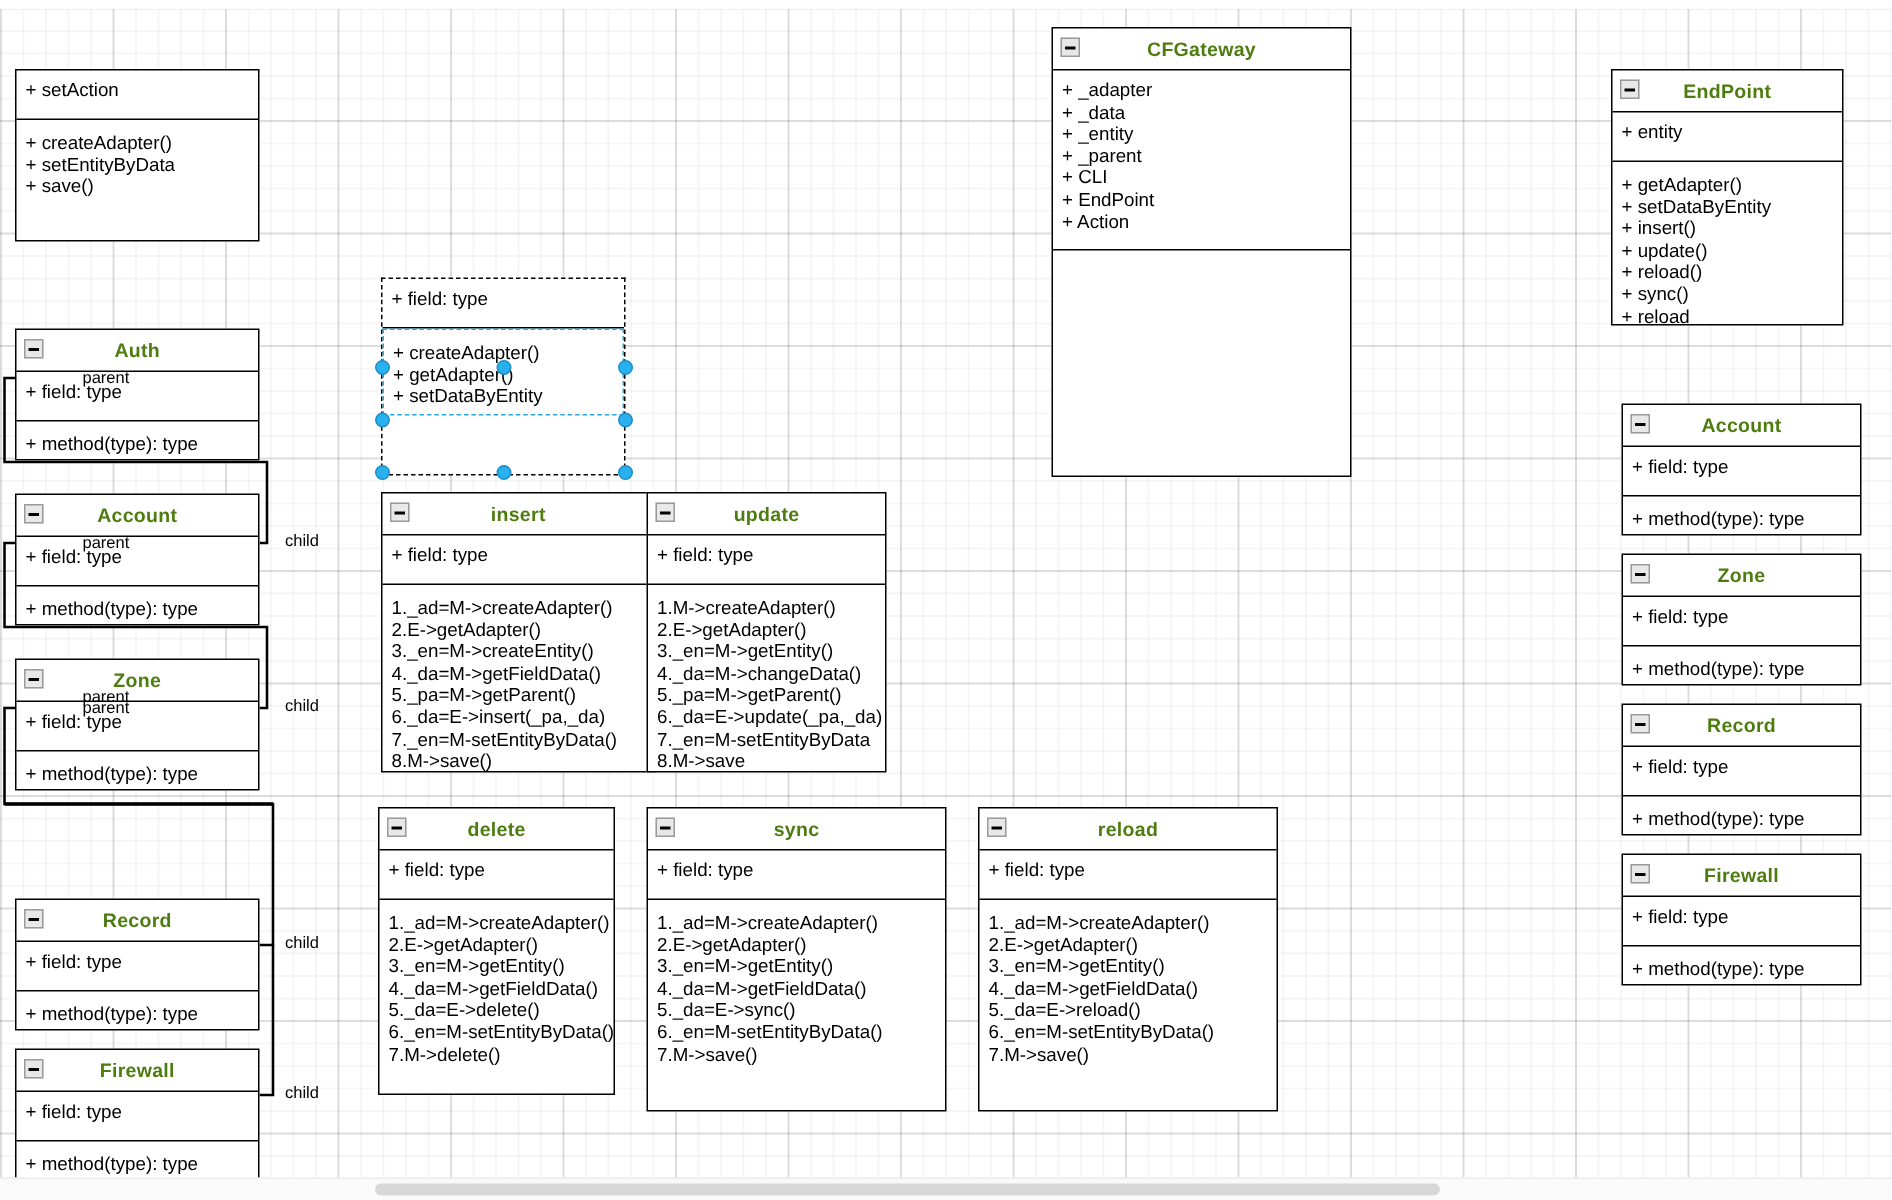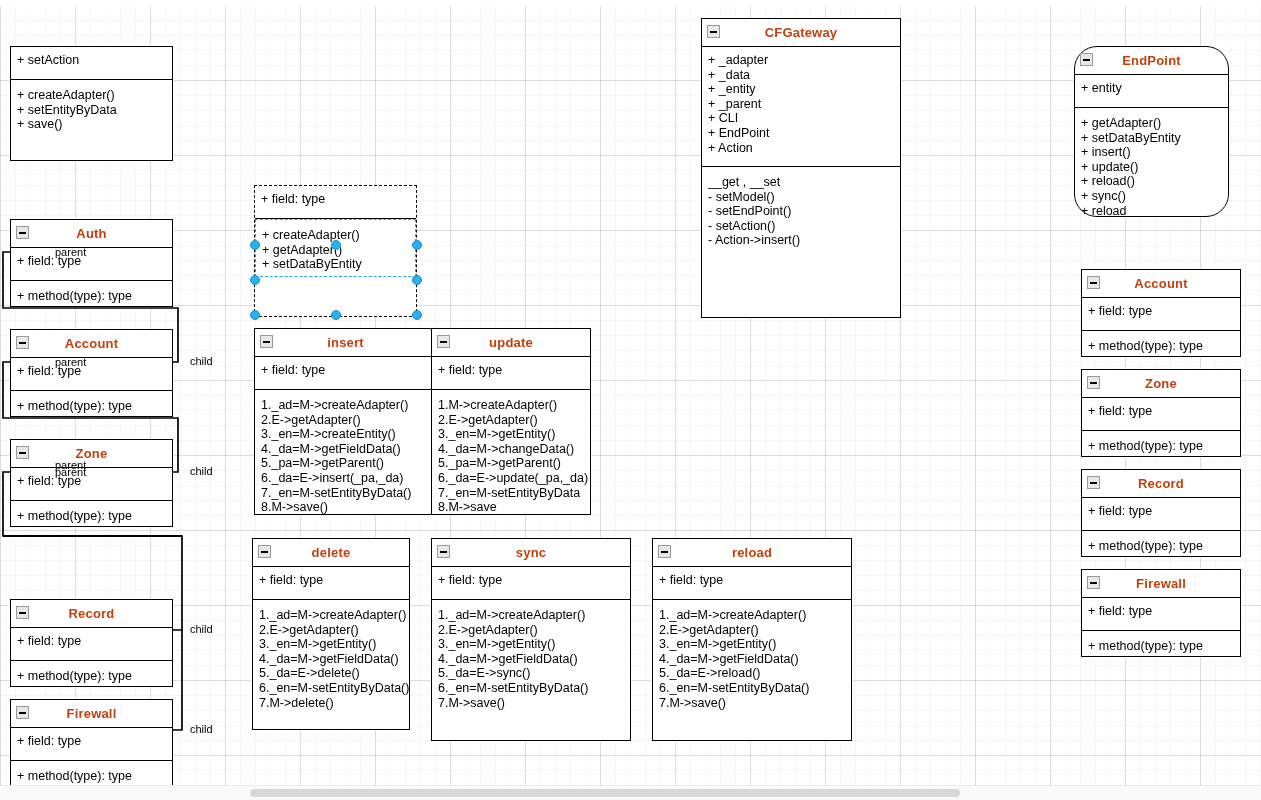--- a/index.html
+++ b/index.html
@@ -34,21 +34,21 @@
     position: relative;
     height: 27px;
     border-bottom: 1.6px solid #000000;
     display: flex;
     align-items: center;
     justify-content: center;
   }
   .uml .hdr .title {
     font-size: 13px;
     font-weight: bold;
-    color: #c2410c;
+    color: #4d7c0f;
     letter-spacing: 0.2px;
   }
   .collapse-icon {
     position: absolute;
     left: 5px; top: 6px;
     width: 13px; height: 13px;
     border: 1px solid #9a9a9a;
     background: #e8e8e8;
     box-sizing: border-box;
   }
@@ -350,29 +350,22 @@
         </div>
         <div class="sect attrs" style="height: 120px;">
           <div class="row">+ _adapter</div>
           <div class="row">+ _data</div>
           <div class="row">+ _entity</div>
           <div class="row">+ _parent</div>
           <div class="row">+ CLI</div>
           <div class="row">+ EndPoint</div>
           <div class="row">+ Action</div>
         </div>
-        <div class="sect methods">
-          <div class="row pad">__get , __set</div>
-          <div class="row">- setModel()</div>
-          <div class="row">- setEndPoint()</div>
-          <div class="row">- setAction()</div>
-          <div class="row">- Action-&gt;insert()</div>
-        </div>
-      </div>
-      <div class="uml" style="left: 1074px; top: 46px; width: 155px; height: 171px; border-radius: 23px;">
+      </div>
+      <div class="uml" style="left: 1074px; top: 46px; width: 155px; height: 171px;">
         <div class="hdr">
           <span class="collapse-icon"></span>
           <span class="title">EndPoint</span>
         </div>
         <div class="sect attrs" style="height: 33px;">
           <div class="row">+  entity</div>
         </div>
         <div class="sect methods">
           <div class="row pad">+ getAdapter()</div>
           <div class="row">+ setDataByEntity</div>

